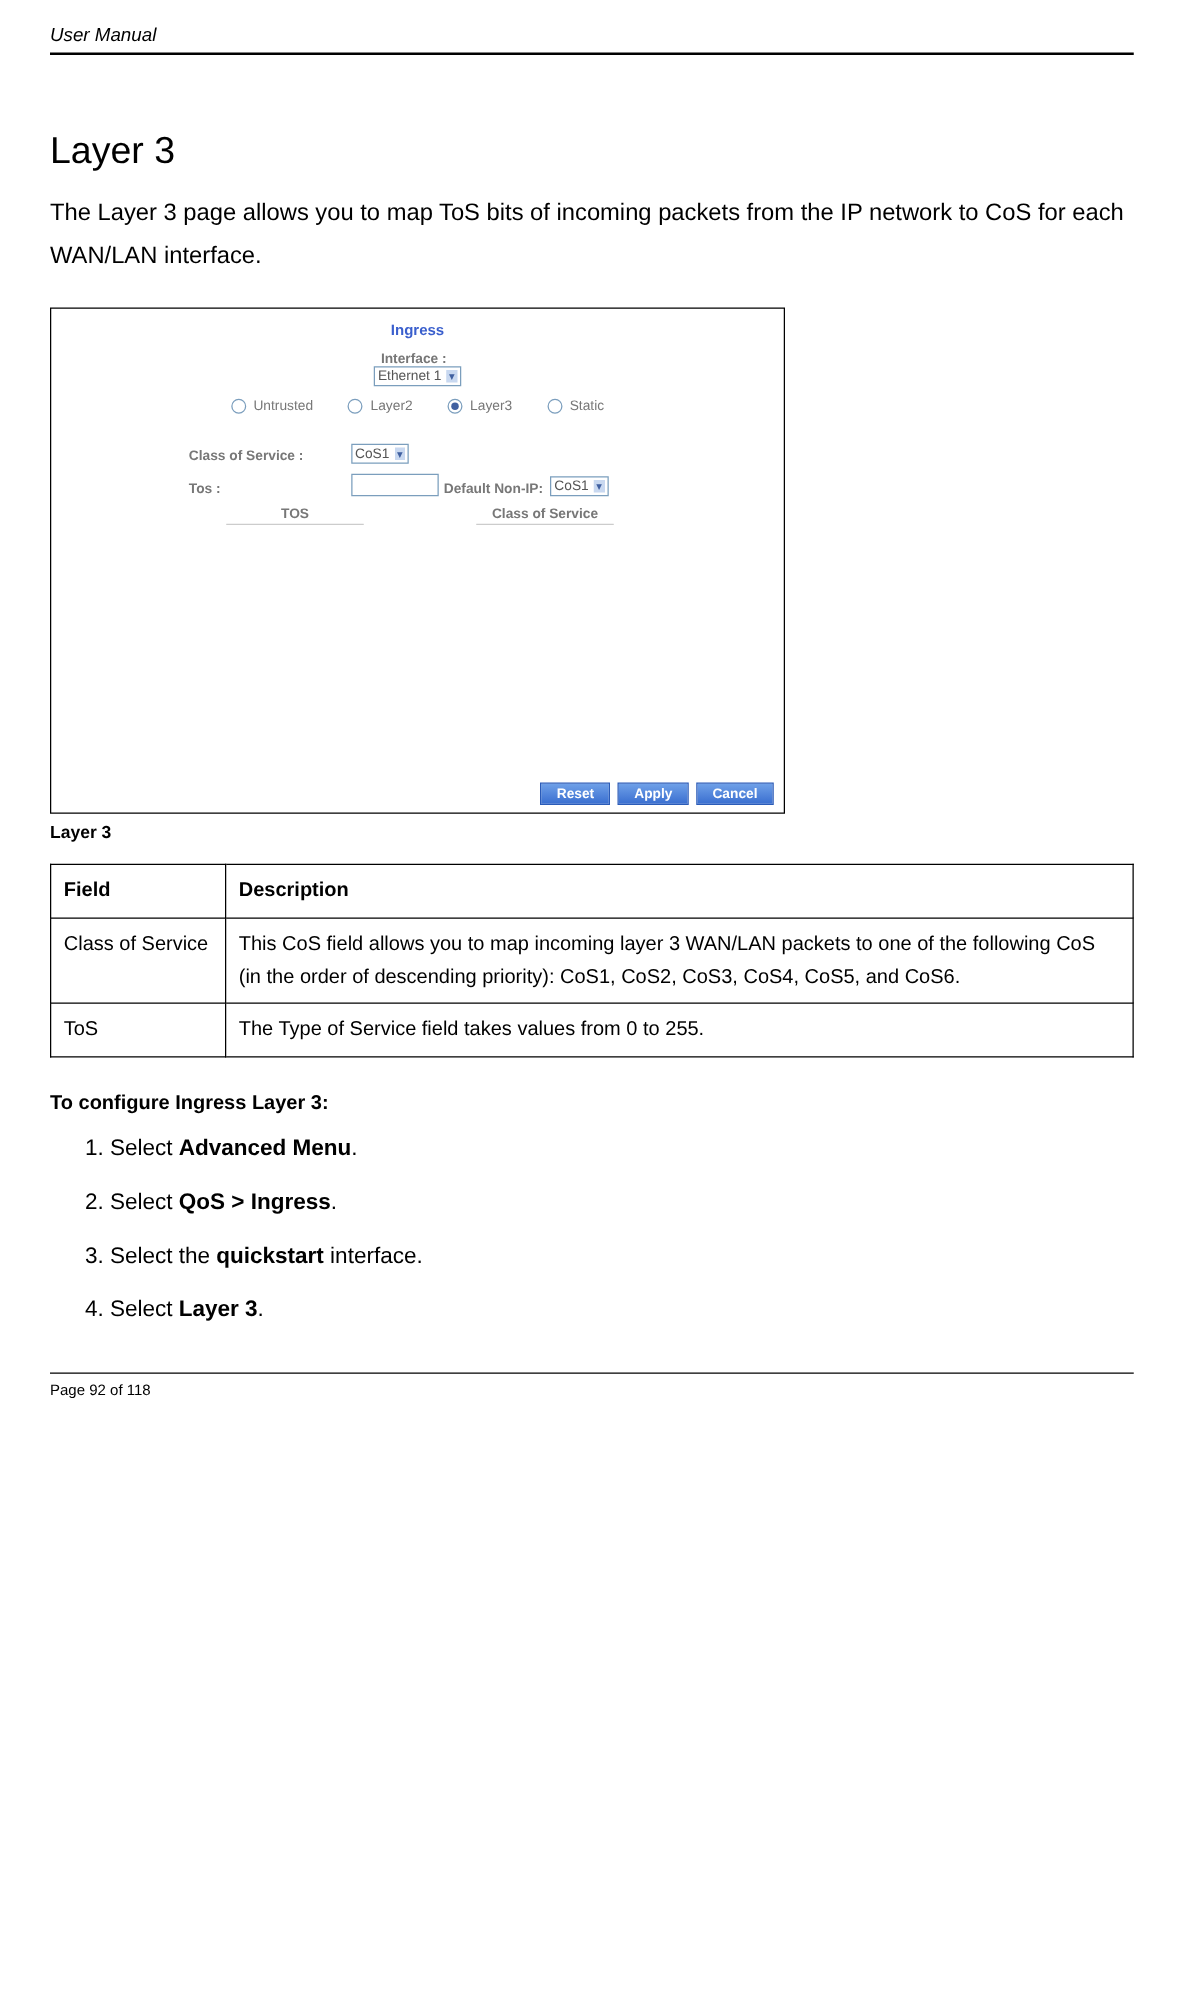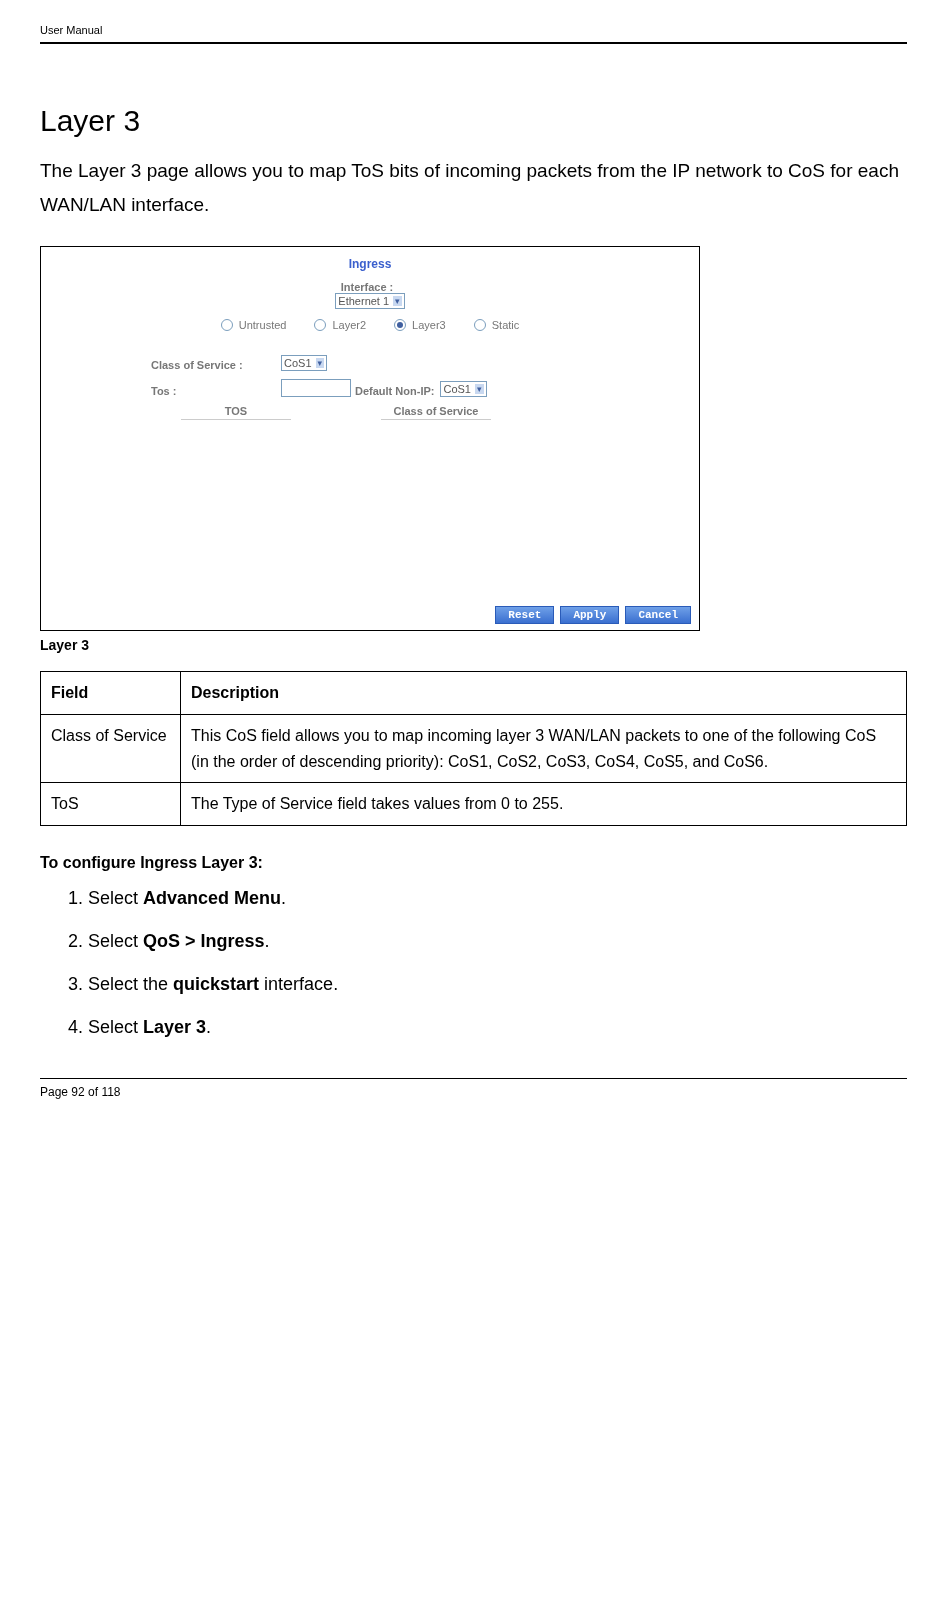--- a/index.html
+++ b/index.html
@@ -8,26 +8,26 @@
     color: #000;
     background: #fff;
     width: 947px;
     padding: 20px 40px 20px 40px;
   }
   .header-area {
     border-bottom: 2px solid #000;
     padding-bottom: 4px;
     margin-bottom: 60px;
   }
-  .header-text { font-size: 11px; }
+  .header-text { font-size: 15px; font-style: italic; }
   h1.page-title { font-size: 30px; font-weight: normal; margin-bottom: 16px; }
   p.intro { font-size: 19px; line-height: 1.8; margin-bottom: 24px; }
   .screenshot-frame {
     border: 1.5px solid #000;
-    width: 660px;
+    width: 588px;
     padding: 10px 0 0 0;
     background: #fff;
     font-family: Verdana, Arial, sans-serif;
     font-size: 11px;
     color: #555;
   }
   .ss-title { text-align: center; color: #3a5fcd; font-weight: bold; font-size: 12px; margin-bottom: 10px; }
   .ss-row { display: flex; align-items: center; justify-content: center; margin: 6px 0; flex-direction: column; }
   .ss-label-r { text-align: right; color: #777; font-weight: bold; font-size: 11px; margin-right: 6px; }
   .ss-select {
@@ -45,21 +45,22 @@
   .ss-form-row .lbl { width: 130px; text-align: left; color: #777; font-weight: bold; font-size: 11px; }
   .ss-input { width: 70px; height: 18px; border: 1px solid #7b9ebd; background: #fff; }
   .ss-cols { display: flex; gap: 90px; margin: 6px 0 0 30px; }
   .ss-col-head { font-weight: bold; color: #777; font-size: 11px; border-bottom: 1px solid #ccc; padding: 0 8px 2px 8px; width: 110px; text-align: center;}
   .ss-spacer { height: 180px; }
   .ss-buttons { display: flex; justify-content: flex-end; gap: 6px; padding: 6px 8px 6px 0; }
   .ss-btn {
     background: linear-gradient(#6fa0e8, #3a6fd0);
     color: #fff; font-weight: bold; font-size: 11px;
     border: 1px solid #2a5bb8; padding: 2px 12px;
-    font-family: Liberation Mono, monospace;
+    font-family: Liberation Sans, sans-serif;
+    margin-top: 20px;
   }
   .caption { font-weight: bold; font-size: 14px; margin: 6px 0 18px 0; }
   table.desc {
     border-collapse: collapse; width: 100%; font-size: 16px;
     margin-bottom: 28px;
   }
   table.desc th, table.desc td {
     border: 1px solid #000; padding: 8px 10px; text-align: left; vertical-align: top;
     line-height: 1.6;
   }

